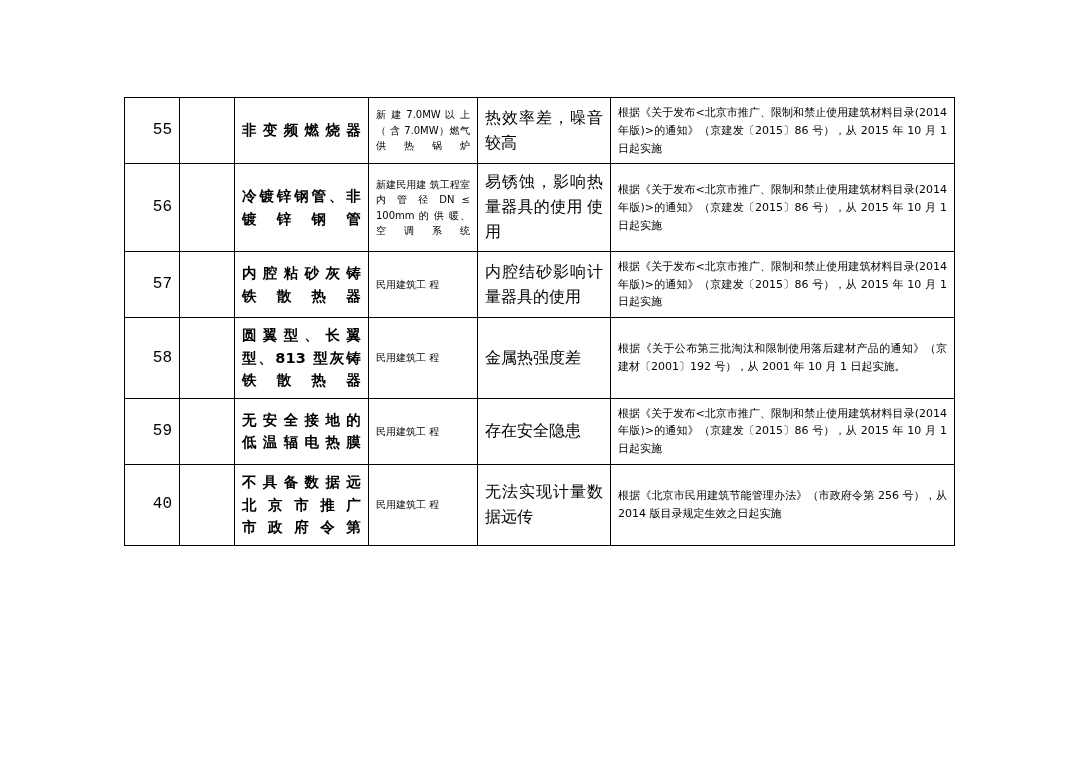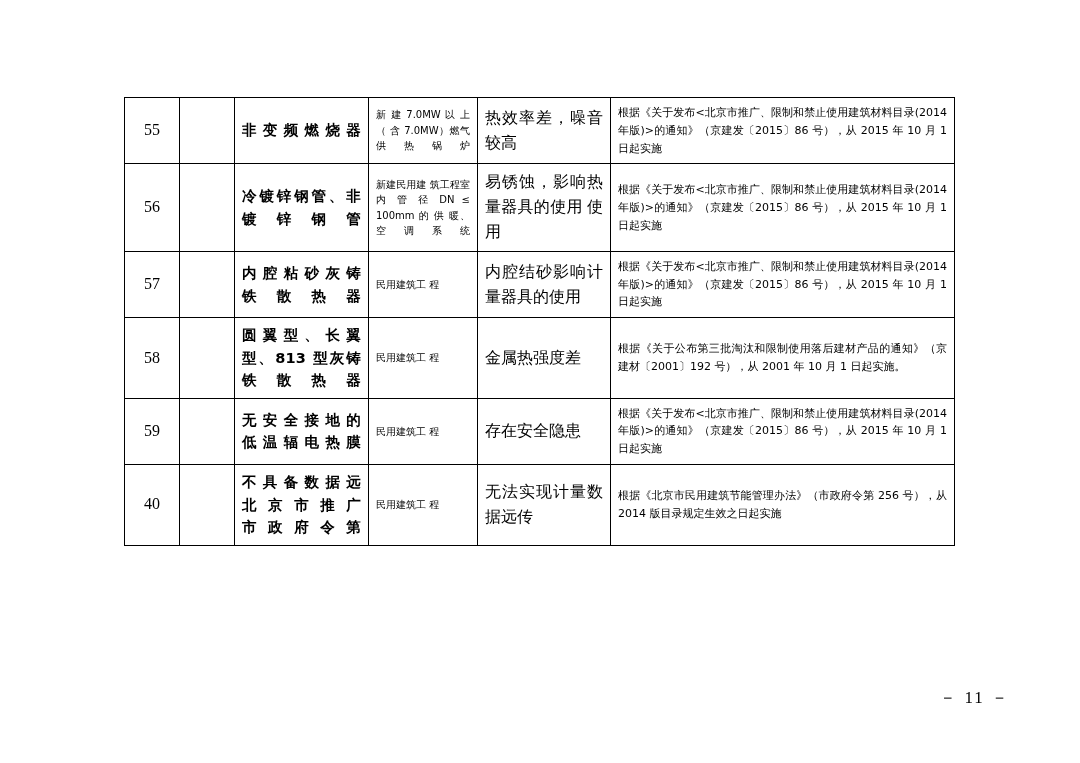--- a/index.html
+++ b/index.html
@@ -39,23 +39,23 @@
   }
   
   col.c-num    { width: 55px; }
   col.c-blank  { width: 55px; }
   col.c-name   { width: 134px; }
   col.c-scope  { width: 109px; }
   col.c-reason { width: 133px; }
   col.c-basis  { width: 344px; }
 
   td.num {
-    text-align: center;
+    text-align: right;
     font-size: 16px;
-    font-family: Liberation Serif, serif;
+    font-family: Liberation Mono, monospace;
   }
   td.blank { }
   td.name {
     text-align: justify;
     text-align-last: justify;
     font-weight: bold;
     font-family: "DejaVu Sans", "Liberation Sans", sans-serif;
     font-size: 14.5px;
     letter-spacing: 0.2px;
   }
@@ -219,15 +219,14 @@
         <td class="reason">
           <span class="line">无法实现计量数</span>
           <span class="line">据远传</span>
         </td>
         <td class="basis">根据《北京市民用建筑节能管理办法》（市政府令第 256 号），从 2014 版目录规定生效之日起实施</td>
       </tr>
 
     </tbody>
   </table>
 
-  <div class="page-number">－ 11 －</div>
 
 </div>
 
 </body></html>

